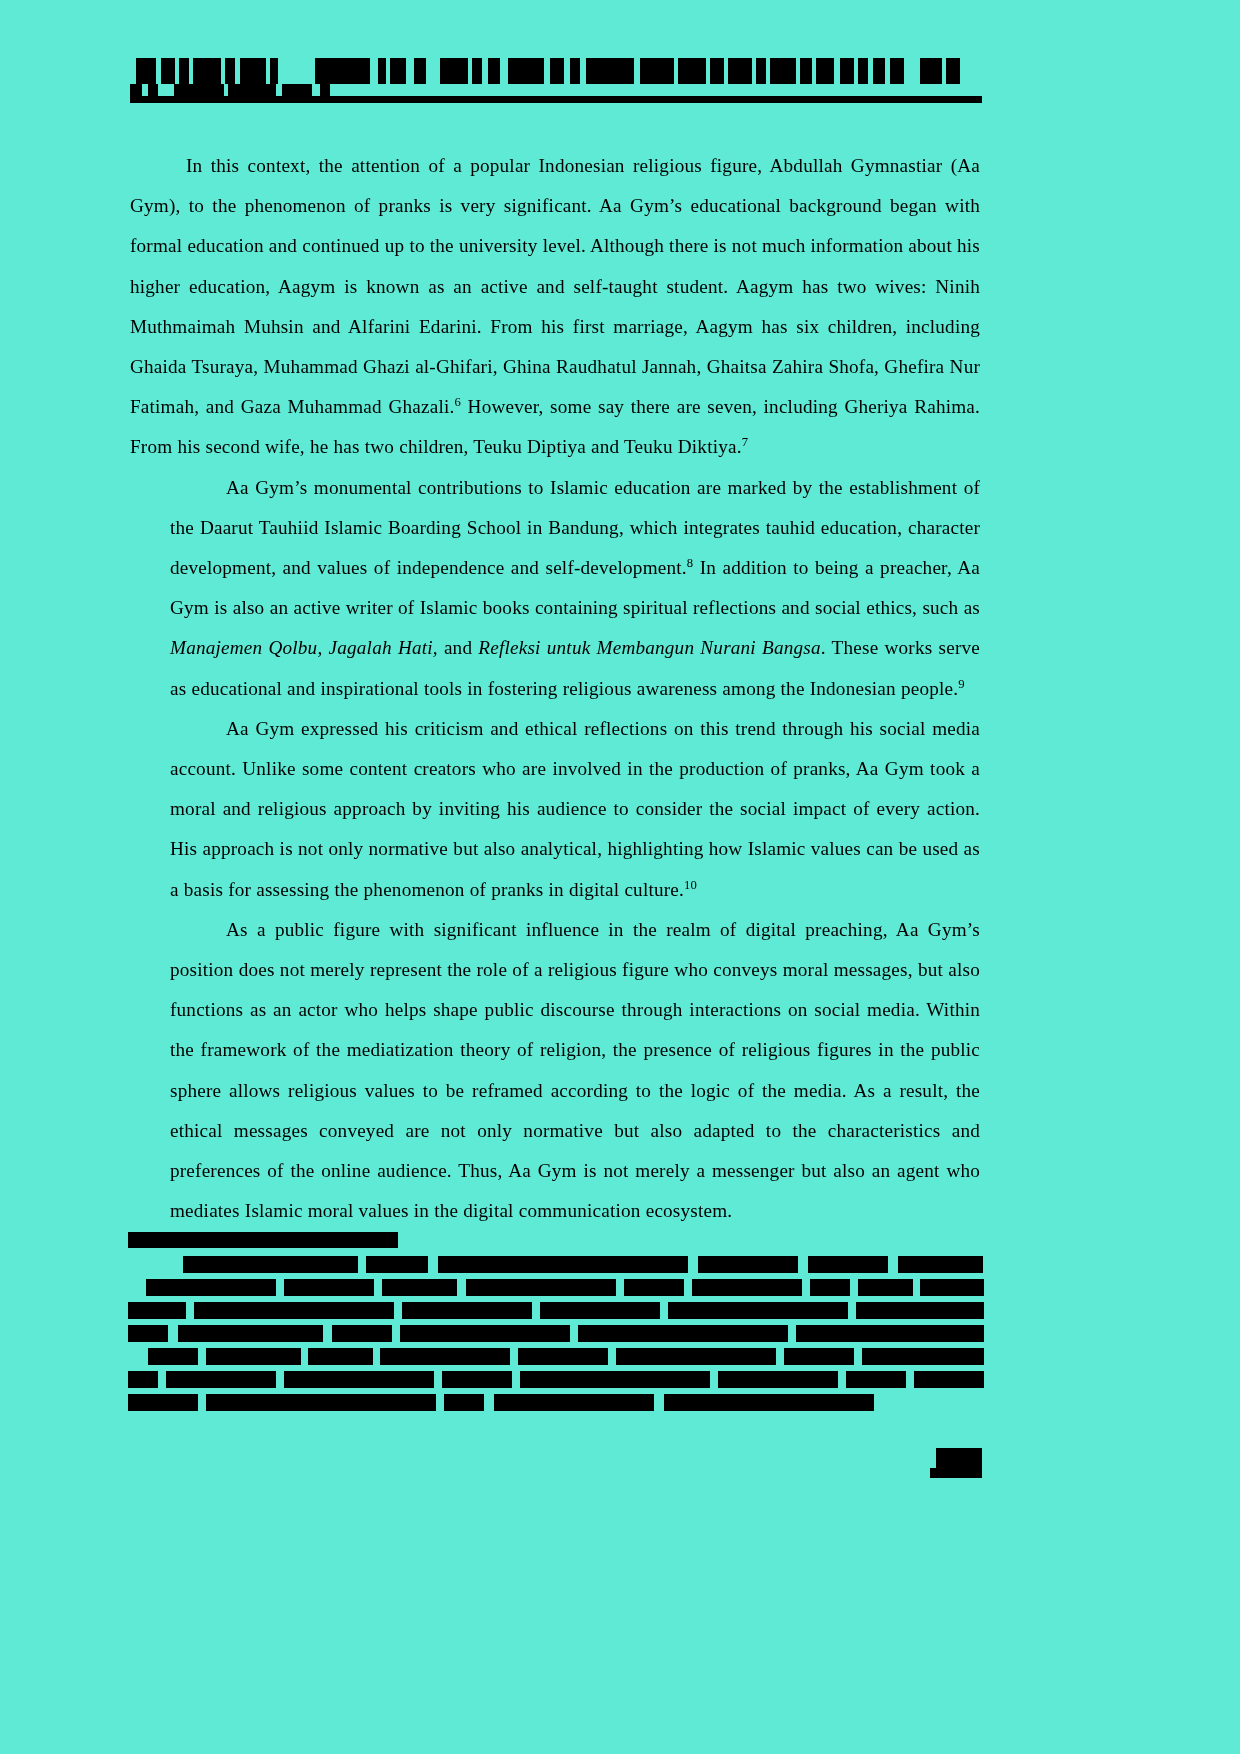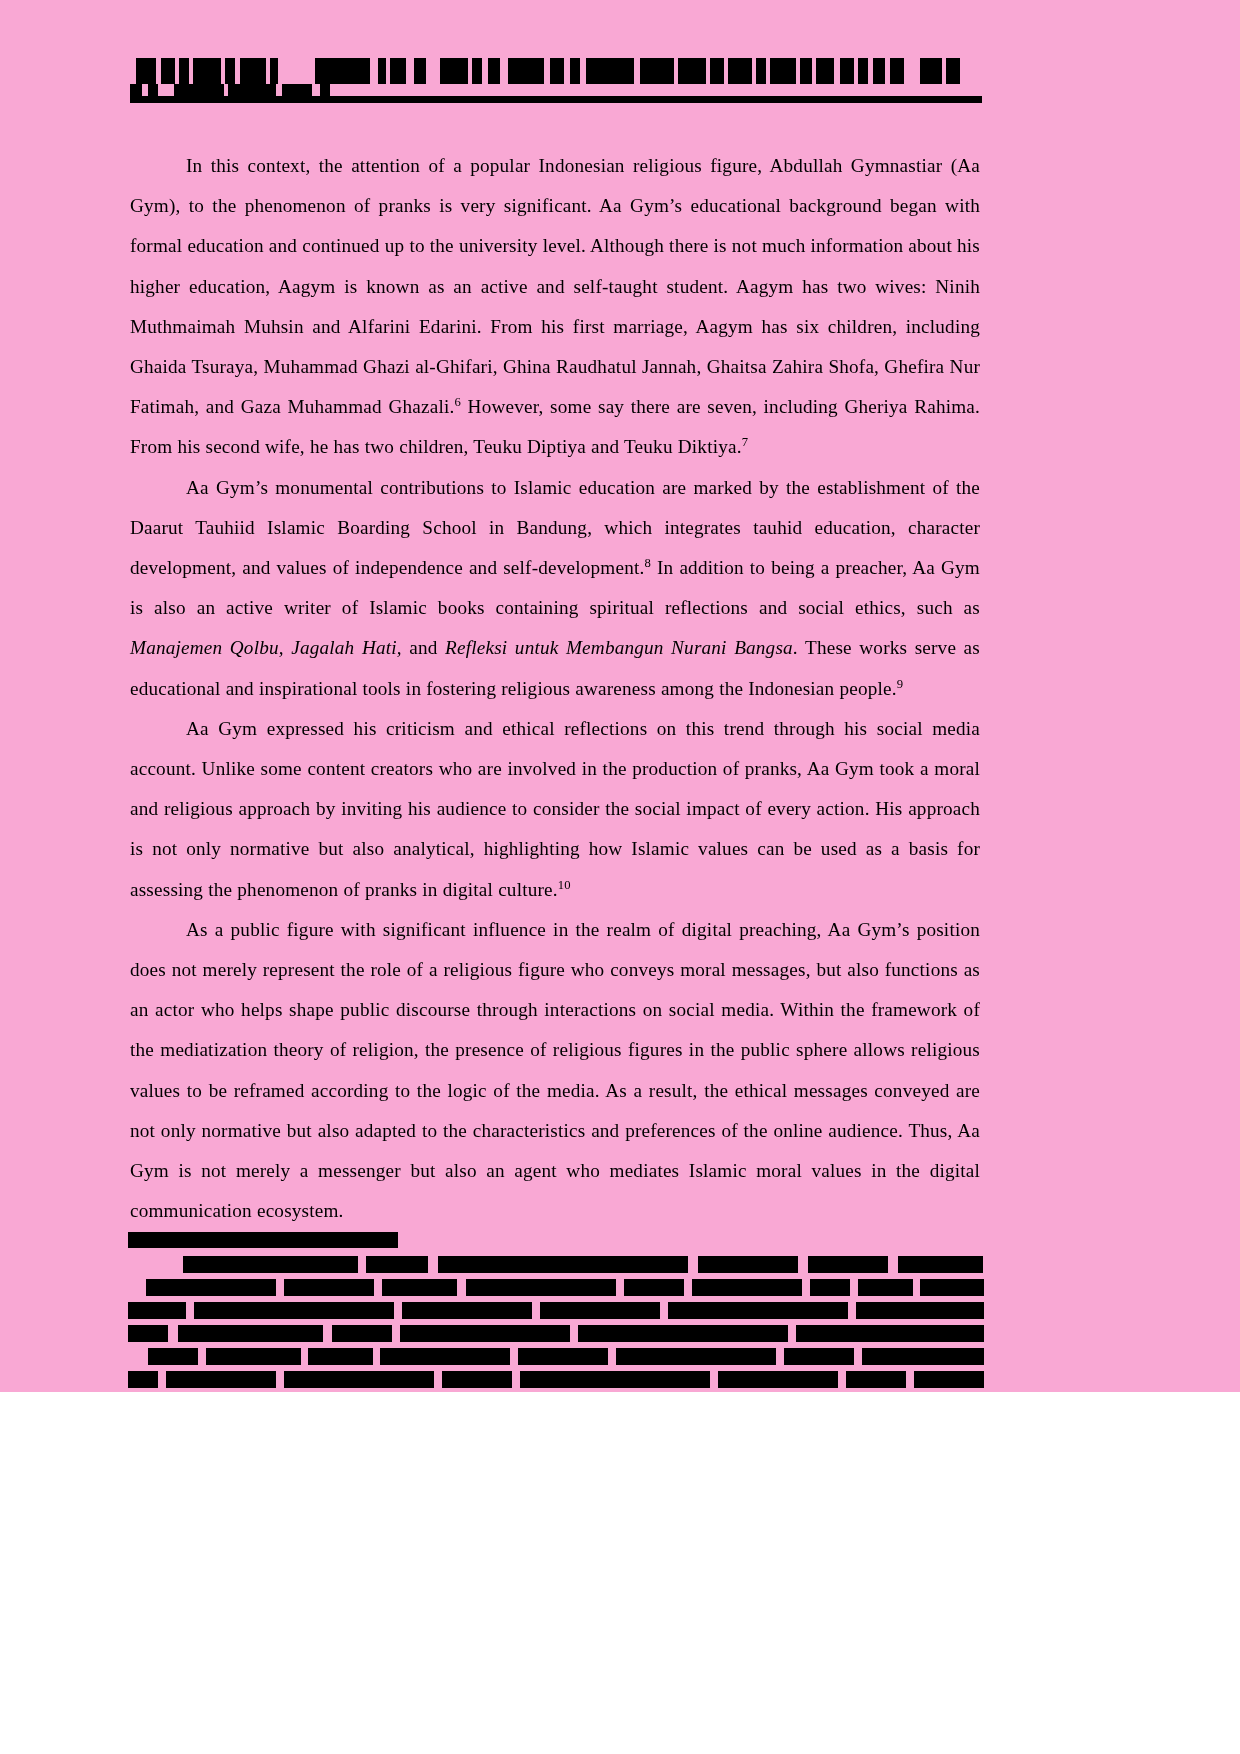--- a/index.html
+++ b/index.html
@@ -8,23 +8,23 @@
     padding: 0;
     background: #ffffff;
   }
   body {
     font-family: "Liberation Serif", "DejaVu Serif", serif;
     color: #000000;
   }
   .page {
     position: relative;
     width: 1240px;
-    height: 1392px;
+    height: 1754px;
     margin: 0 auto;
-    background: #f9a8d4;
+    background: #5eead4;
     overflow: hidden;
   }
 
   
   .redaction-bar {
     position: absolute;
     background: #000000;
   }
 
   
@@ -56,20 +56,21 @@
     text-align: justify;
     text-indent: 56px;
     font-size: 19.2px;
     line-height: 40.2px;
     letter-spacing: 0.01em;
     word-spacing: 0.005em;
     hyphens: none;
   }
   p.para + p.para {
     margin-top: 0;
+    margin-left: 40px;
   }
   .it {
     font-style: italic;
   }
   sup.fn {
     font-size: 0.66em;
     line-height: 0;
     vertical-align: 0.52em;
   }
 

